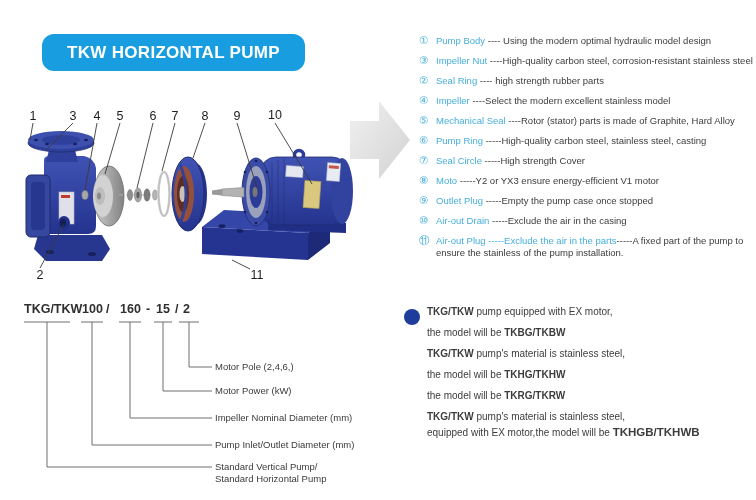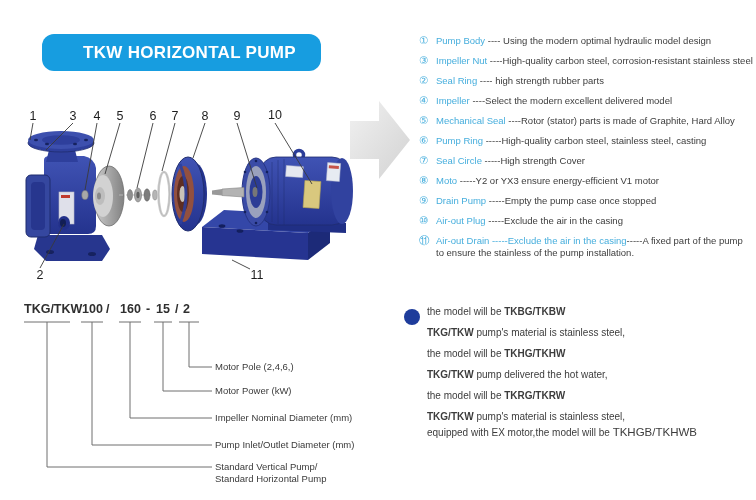--- a/index.html
+++ b/index.html
@@ -8,21 +8,21 @@
     font-family:"Liberation Sans", sans-serif; overflow:hidden;
     -webkit-font-smoothing:antialiased;
   }
   .page { position:absolute; inset:0; }
 
   
   .banner {
     position:absolute; left:42px; top:34px; width:263px; height:37px;
     background:#179de0; border-radius:12px;
     display:flex; align-items:center; justify-content:center;
-    color:#ffffff; font-weight:bold; font-size:17px; letter-spacing:.3px;padding-left:16px;
+    color:#ffffff; font-weight:bold; font-size:17px; letter-spacing:.3px;
   }
 
   
   .pump-svg  { position:absolute; left:12px;  top:102px; }
   .arrow-svg { position:absolute; left:350px; top:96px; }
   .model-svg { position:absolute; left:22px;  top:296px; }
   svg text { font-family:"Liberation Sans", sans-serif; }
 
   
   .parts-list { position:absolute; left:419px; top:35px; width:334px; }
@@ -38,21 +38,21 @@
   
   .notes { position:absolute; left:400px; top:306px; width:352px; }
   .bullet {
     position:absolute; left:4px; top:3px; width:16px; height:16px;
     border-radius:50%; background:#1e3c9b;
   }
   .note-line { margin-left:27px; font-size:10px; line-height:12px;
                margin-bottom:9px; color:#3c3c3c; }
   .note-line.tight { margin-bottom:3px; }
   .nb { font-weight:bold; }
-  .nbig { font-size:11.5px; font-weight:normal; }
+  .nbig { font-size:11.5px; font-weight:bold; }
 </style>
 </head>
 <body>
 
 <div class="page">
 
   <div class="banner">
     <span>TKW HORIZONTAL PUMP</span>
   </div>
 
@@ -191,28 +191,28 @@
           <stop offset="1" stop-color="#d2d2d2"></stop>
       </linearGradient>
     </defs>
     <polygon points="0,25 29,25 29,5 60,44 29,83 29,63 0,63" fill="url(#ga)"></polygon>
   </svg>
 
   <div class="parts-list">
     <div class="part-item"><span class="pnum">①</span><span class="pblue">Pump Body</span><span class="pdark"> ---- Using the modern optimal hydraulic model design</span></div>
     <div class="part-item"><span class="pnum">③</span><span class="pblue">Impeller Nut</span><span class="pdark"> ----High-quality carbon steel, corrosion-resistant stainless steel</span></div>
     <div class="part-item"><span class="pnum">②</span><span class="pblue">Seal Ring</span><span class="pdark"> ---- high strength rubber parts</span></div>
-    <div class="part-item"><span class="pnum">④</span><span class="pblue">Impeller</span><span class="pdark"> ----Select the modern excellent delivered model</span></div>
+    <div class="part-item"><span class="pnum">④</span><span class="pblue">Impeller</span><span class="pdark"> ----Select the modern excellent stainless model</span></div>
     <div class="part-item"><span class="pnum">⑤</span><span class="pblue">Mechanical Seal</span><span class="pdark"> ----Rotor (stator) parts is made of Graphite, Hard Alloy</span></div>
     <div class="part-item"><span class="pnum">⑥</span><span class="pblue">Pump Ring</span><span class="pdark"> -----High-quality carbon steel, stainless steel, casting</span></div>
     <div class="part-item"><span class="pnum">⑦</span><span class="pblue">Seal Circle</span><span class="pdark"> -----High strength Cover</span></div>
     <div class="part-item"><span class="pnum">⑧</span><span class="pblue">Moto</span><span class="pdark"> -----Y2 or YX3 ensure energy-efficient V1 motor</span></div>
-    <div class="part-item"><span class="pnum">⑨</span><span class="pblue">Drain Pump</span><span class="pdark"> -----Empty the pump case once stopped</span></div>
-    <div class="part-item"><span class="pnum">⑩</span><span class="pblue">Air-out Plug</span><span class="pdark"> -----Exclude the air in the casing</span></div>
-    <div class="part-item"><span class="pnum">⑪</span><span class="pblue">Air-out Drain -----Exclude the air in the casing</span><span class="pdark">-----A fixed part of the pump to ensure the stainless of the pump installation.</span></div>
+    <div class="part-item"><span class="pnum">⑨</span><span class="pblue">Outlet Plug</span><span class="pdark"> -----Empty the pump case once stopped</span></div>
+    <div class="part-item"><span class="pnum">⑩</span><span class="pblue">Air-out Drain</span><span class="pdark"> -----Exclude the air in the casing</span></div>
+    <div class="part-item"><span class="pnum">⑪</span><span class="pblue">Air-out Plug -----Exclude the air in the parts</span><span class="pdark">-----A fixed part of the pump to ensure the stainless of the pump installation.</span></div>
   </div>
 
   <svg class="model-svg" width="350" height="200" viewBox="0 0 350 200">
     <g font-size="12.5" font-weight="bold" fill="#2f2f2f">
       <text x="2" y="17">TKG/TKW</text>
       <text x="60" y="17">100</text>
       <text x="84" y="17">/</text>
       <text x="98" y="17">160</text>
       <text x="124" y="17">-</text>
       <text x="134" y="17">15</text>
@@ -236,22 +236,22 @@
       <text x="193" y="98">Motor Power (kW)</text>
       <text x="193" y="125">Impeller Nominal Diameter (mm)</text>
       <text x="193" y="152">Pump Inlet/Outlet Diameter (mm)</text>
       <text x="193" y="174">Standard Vertical Pump/</text>
       <text x="193" y="186">Standard Horizontal Pump</text>
     </g>
   </svg>
 
   <div class="notes">
     <div class="bullet"></div>
+    <div class="note-line"><span></span><span class="nb">TKG/TKW</span><span> pump equipped with EX motor,</span></div>
     <div class="note-line"><span>the model will be </span><span class="nb">TKBG/TKBW</span><span></span></div>
     <div class="note-line"><span></span><span class="nb">TKG/TKW</span><span> pump's material is stainless steel,</span></div>
     <div class="note-line"><span>the model will be </span><span class="nb">TKHG/TKHW</span><span></span></div>
-    <div class="note-line"><span></span><span class="nb">TKG/TKW</span><span> pump delivered the hot water,</span></div>
     <div class="note-line"><span>the model will be </span><span class="nb">TKRG/TKRW</span><span></span></div>
     <div class="note-line tight"><span></span><span class="nb">TKG/TKW</span><span> pump's material is stainless steel,</span></div>
     <div class="note-line"><span>equipped with EX motor,the model will be </span><span class="nbig">TKHGB/TKHWB</span><span></span></div>
   </div>
 
 </div>
 
 </body></html>

